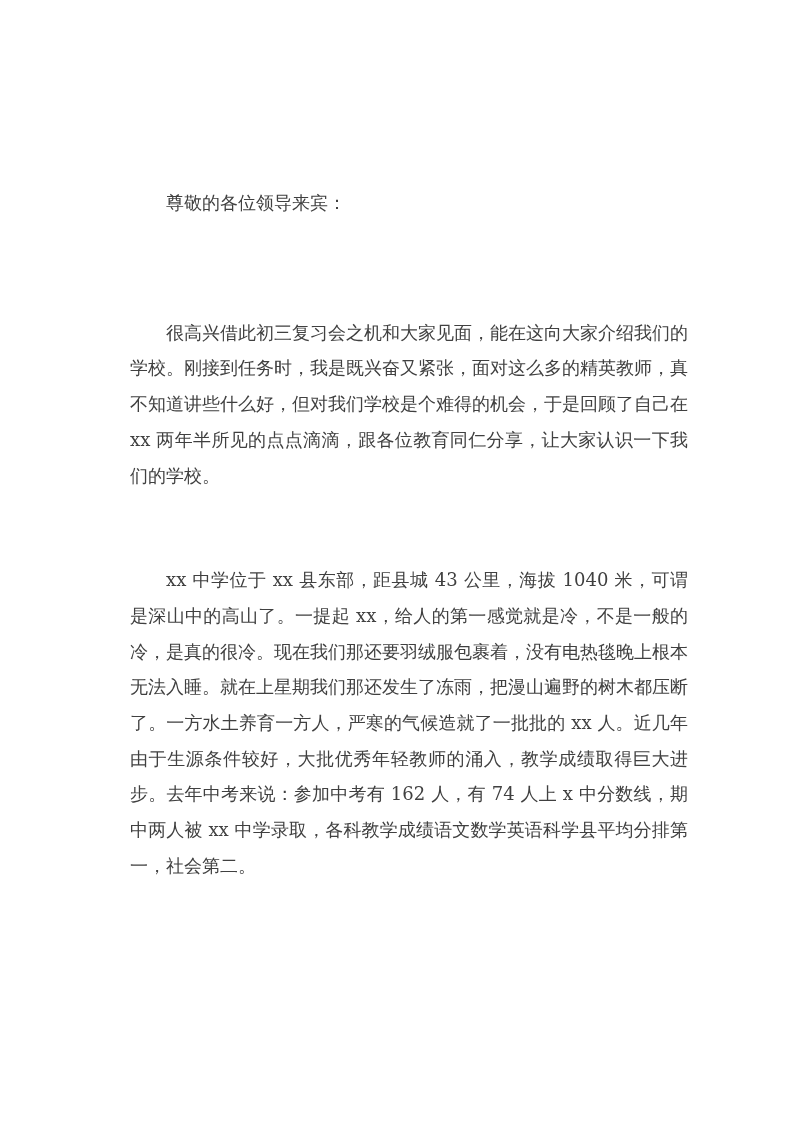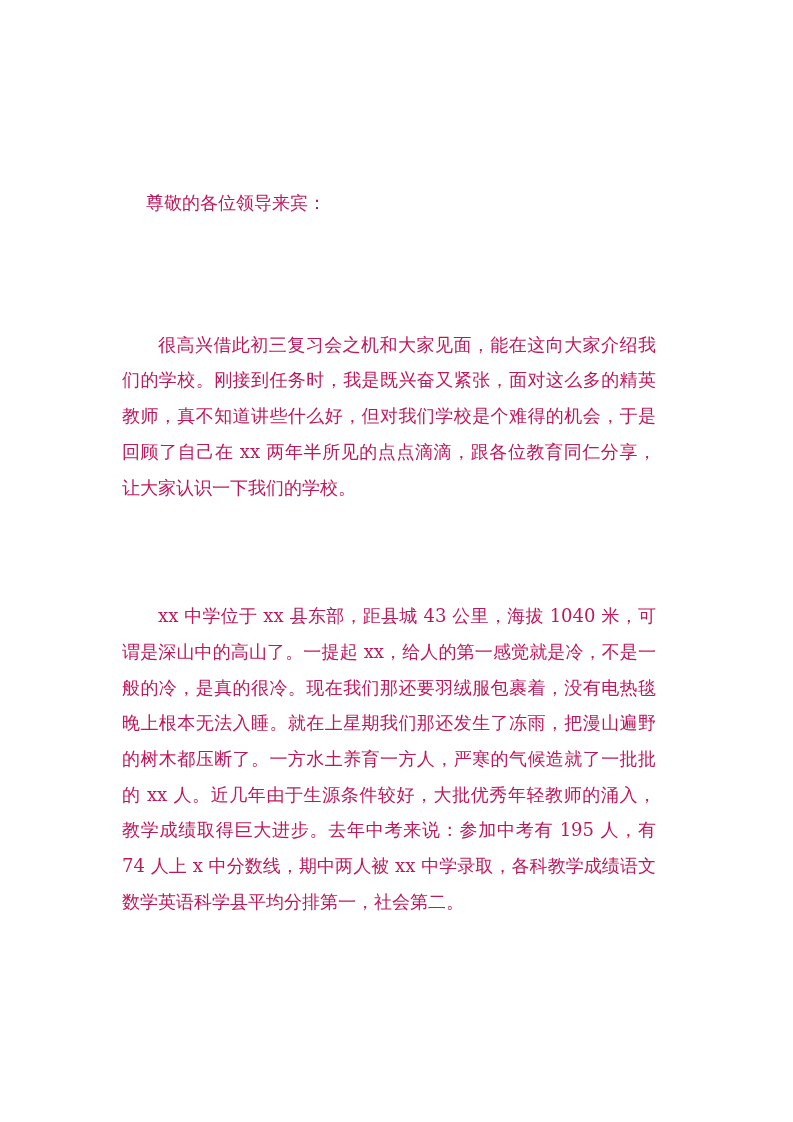--- a/index.html
+++ b/index.html
@@ -1,36 +1,36 @@
 <!DOCTYPE html>
 <html><head>
 <meta charset="utf-8">
 <style>
   html, body { margin: 0; padding: 0; background: #ffffff; }
   body { width: 793px; height: 1122px; position: relative; overflow: hidden; }
   .page {
     position: absolute;
-    left: 110px;
+    left: 130px;
     top: 185px;
     width: 558px;
     font-family: "DejaVu Serif", "Liberation Serif", serif;
     font-size: 18px;
-    color: #be185d;
+    color: #404040;
     line-height: 35.7px;
     text-align: justify;
     text-justify: inter-character;
   }
-  .para { margin: 12px; text-indent: 36px; }
+  .para { margin: 0; text-indent: 36px; }
   .greeting { margin: 0; text-indent: 36px; }
   .gap-large { height: 47px; }
   .gap-xl { height: 69px; }
 </style>
 </head>
 <body>
 
 <div class="page">
   <p class="greeting">尊敬的各位领导来宾：</p>
   <div class="gap-large"></div>
   <div class="gap-large"></div>
   <p class="para">很高兴借此初三复习会之机和大家见面，能在这向大家介绍我们的学校。刚接到任务时，我是既兴奋又紧张，面对这么多的精英教师，真不知道讲些什么好，但对我们学校是个难得的机会，于是回顾了自己在 xx 两年半所见的点点滴滴，跟各位教育同仁分享，让大家认识一下我们的学校。</p>
   <div class="gap-xl"></div>
-  <p class="para">xx 中学位于 xx 县东部，距县城 43 公里，海拔 1040 米，可谓是深山中的高山了。一提起 xx，给人的第一感觉就是冷，不是一般的冷，是真的很冷。现在我们那还要羽绒服包裹着，没有电热毯晚上根本无法入睡。就在上星期我们那还发生了冻雨，把漫山遍野的树木都压断了。一方水土养育一方人，严寒的气候造就了一批批的 xx 人。近几年由于生源条件较好，大批优秀年轻教师的涌入，教学成绩取得巨大进步。去年中考来说：参加中考有 195 人，有 74 人上 x 中分数线，期中两人被 xx 中学录取，各科教学成绩语文数学英语科学县平均分排第一，社会第二。</p>
+  <p class="para">xx 中学位于 xx 县东部，距县城 43 公里，海拔 1040 米，可谓是深山中的高山了。一提起 xx，给人的第一感觉就是冷，不是一般的冷，是真的很冷。现在我们那还要羽绒服包裹着，没有电热毯晚上根本无法入睡。就在上星期我们那还发生了冻雨，把漫山遍野的树木都压断了。一方水土养育一方人，严寒的气候造就了一批批的 xx 人。近几年由于生源条件较好，大批优秀年轻教师的涌入，教学成绩取得巨大进步。去年中考来说：参加中考有 162 人，有 74 人上 x 中分数线，期中两人被 xx 中学录取，各科教学成绩语文数学英语科学县平均分排第一，社会第二。</p>
 </div>
 
 </body></html>

